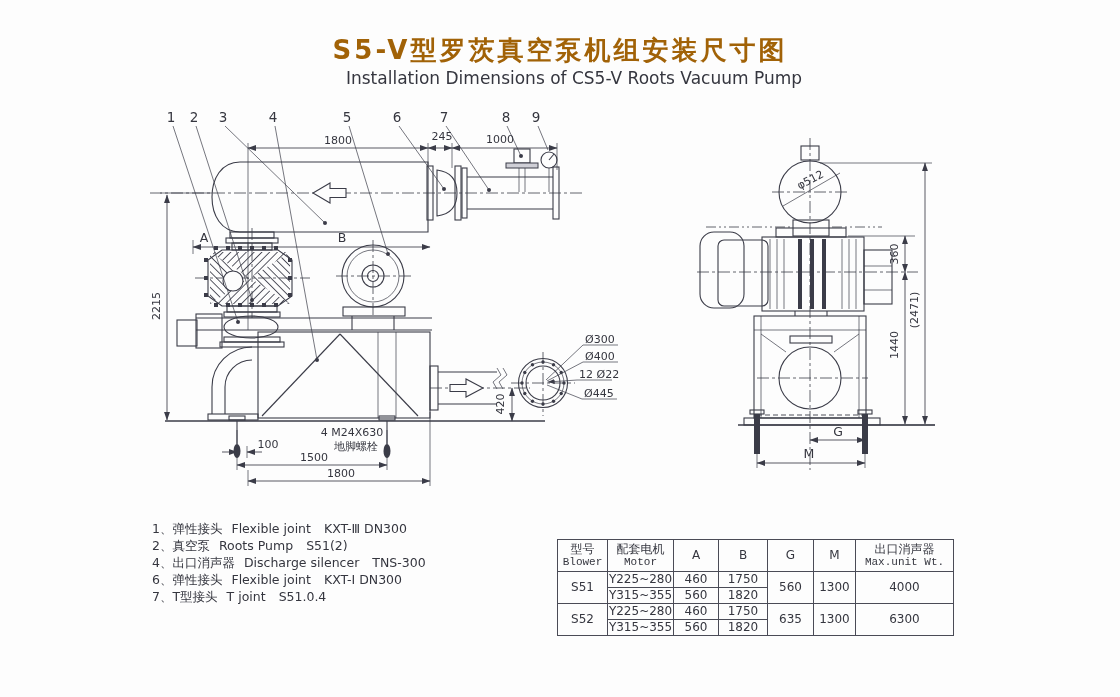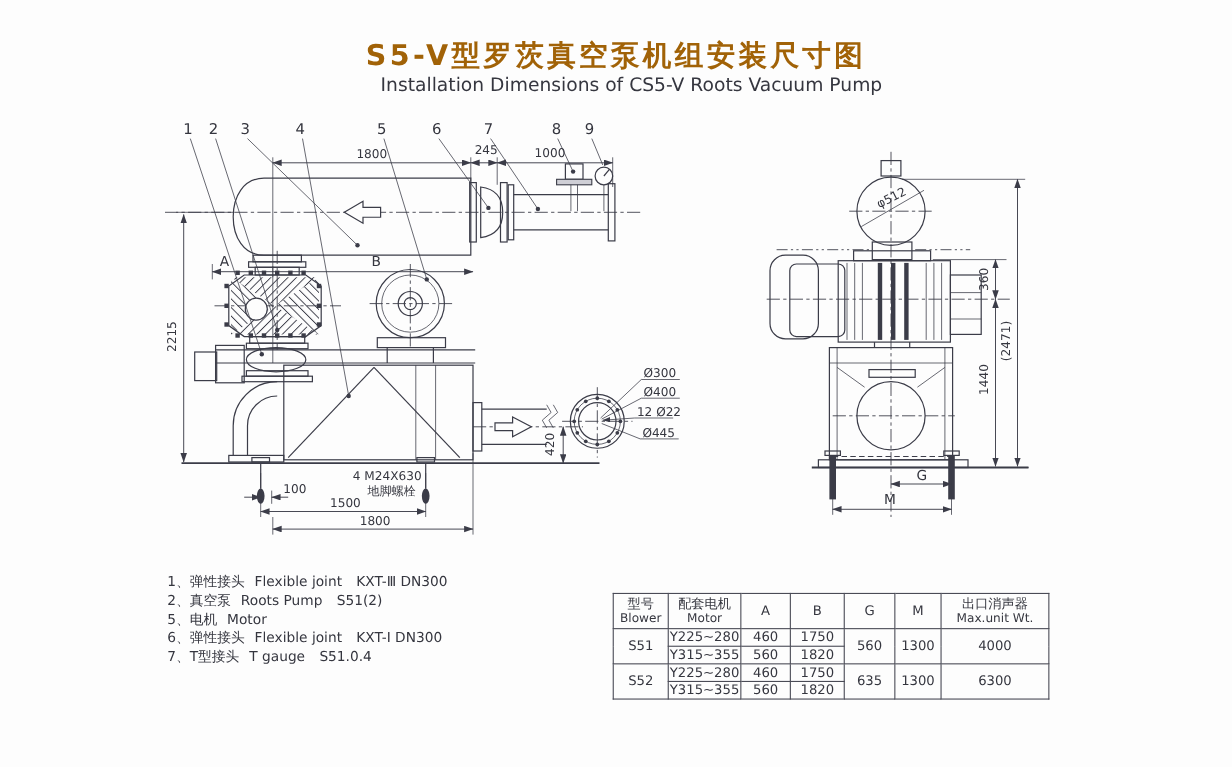--- a/index.html
+++ b/index.html
@@ -24,21 +24,21 @@
   text.lbl{font:12.5px "DejaVu Sans",sans-serif;fill:#35363f;}
   .legend{position:absolute;left:152px;top:520px;font-size:12.5px;color:#35363f;}
   .legend .row{height:17px;line-height:17px;white-space:nowrap;}
   .legend .en{margin-left:9px;}
   .legend .model{margin-left:13px;}
   .spec{position:absolute;left:557px;top:539px;}
   .spec table{border-collapse:collapse;table-layout:fixed;width:396px;border-radius:21px;}
   .spec td{border:1px solid #4a4b56;text-align:center;vertical-align:middle;
            font-size:12px;padding:0;height:15px;line-height:1.1;color:#35363f;}
   .spec .hd{height:31px;}
-  .spec .h2{font-size:11px;}
+  .spec .h2{font-size:11px;font-family:Liberation Mono, monospace;}
 </style>
 </head>
 <body>
 
 <div class="page">
 
   <div class="title-zh">S5-V型罗茨真空泵机组安装尺寸图</div>
   <div class="title-en">Installation Dimensions of CS5-V Roots Vacuum Pump</div>
 
   <svg class="drawing" viewBox="0 0 1120 697">
@@ -364,23 +364,23 @@
         <text class="lbl" x="838" y="436" text-anchor="middle">G</text>
         <line class="dimln" x1="757" y1="463" x2="865" y2="463" marker-start="url(#ah)" marker-end="url(#ah)"></line>
         <text class="lbl" x="809" y="458" text-anchor="middle">M</text>
       </g>
     </g>
   </svg>
 
   <div class="legend">
     <div class="row"><span>1、</span><span>弹性接头</span><span class="en">Flexible joint</span><span class="model">KXT-Ⅲ DN300</span></div>
     <div class="row"><span>2、</span><span>真空泵</span><span class="en">Roots Pump</span><span class="model">S51(2)</span></div>
-    <div class="row"><span>5、</span><span>电机</span><span class="en">Motor</span><span class="model"></span></div>
+    <div class="row"><span>4、</span><span>出口消声器</span><span class="en">Discharge silencer</span><span class="model">TNS-300</span></div>
     <div class="row"><span>6、</span><span>弹性接头</span><span class="en">Flexible joint</span><span class="model">KXT-I DN300</span></div>
-    <div class="row"><span>7、</span><span>T型接头</span><span class="en">T gauge</span><span class="model">S51.0.4</span></div>
+    <div class="row"><span>7、</span><span>T型接头</span><span class="en">T joint</span><span class="model">S51.0.4</span></div>
   </div>
 
   <div class="spec">
     <table>
       <colgroup>
         <col style="width:50px">
           <col style="width:66px">
           <col style="width:45px">
           <col style="width:49px">
         <col style="width:46px">

